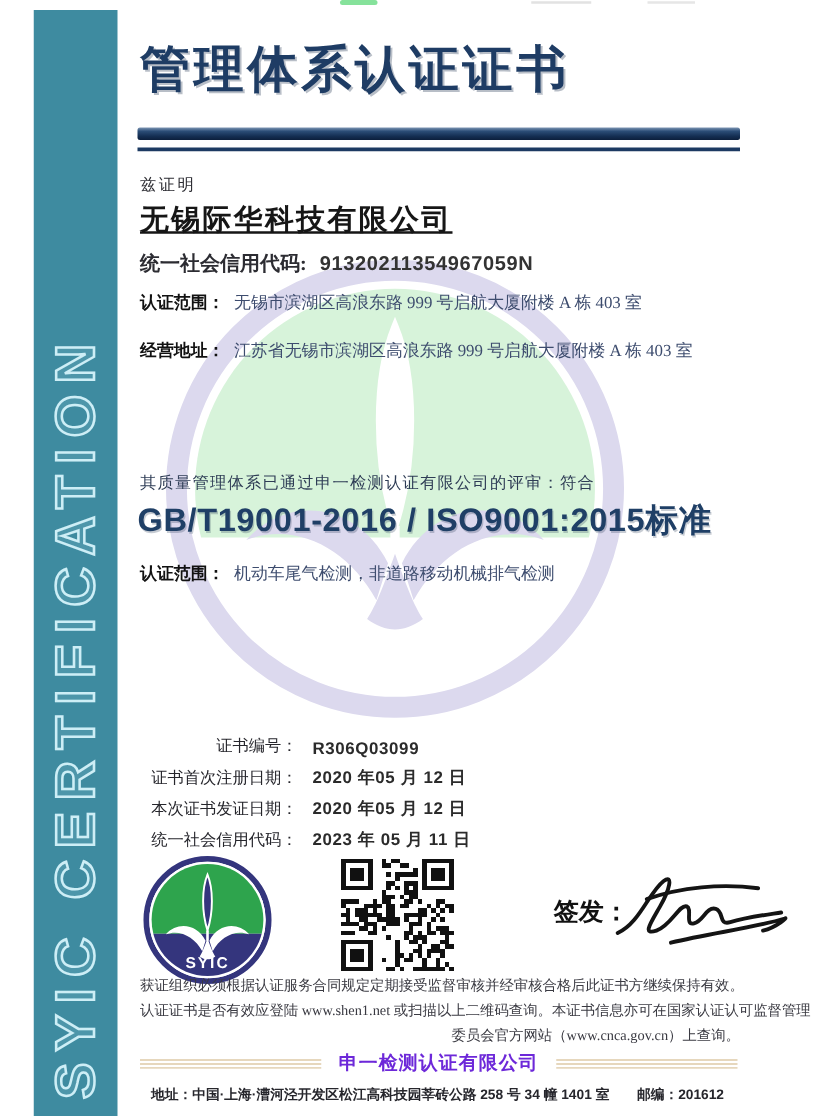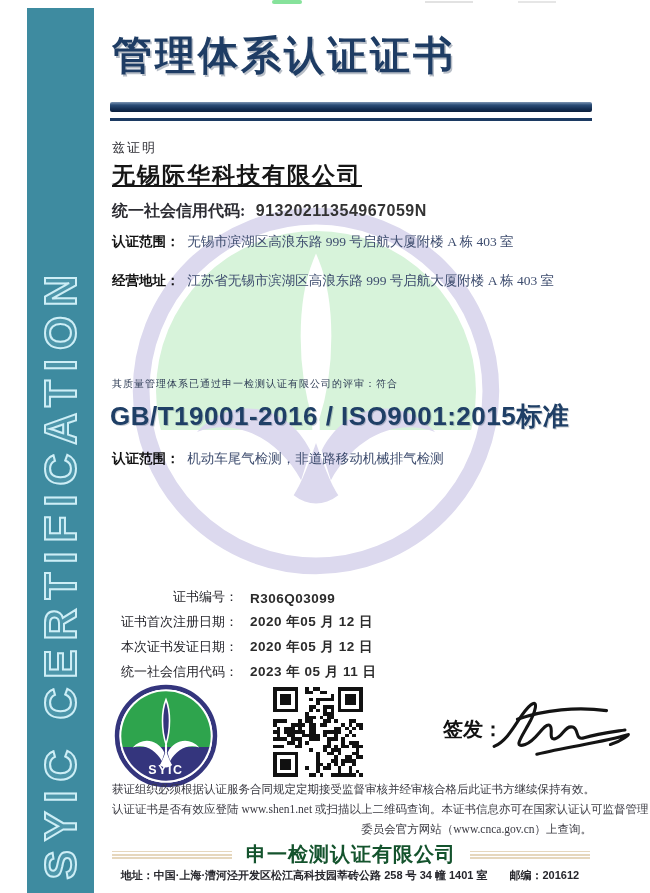--- a/index.html
+++ b/index.html
@@ -47,21 +47,21 @@
   .certify{position:absolute;left:112px;top:139px;font-family:"Liberation Serif",serif;font-size:13px;color:#2d2d33;letter-spacing:2px;}
   .company-name{position:absolute;left:112px;top:160px;font-size:23px;font-weight:bold;color:#161616;letter-spacing:2px;white-space:nowrap;text-decoration:underline;}
   .credit-line{position:absolute;left:112px;top:201px;font-size:16px;white-space:nowrap;}
   .credit-label{font-family:"Liberation Serif",serif;font-weight:bold;color:#2c2c32;}
   .credit-value{font-weight:bold;color:#333;margin-left:6px;letter-spacing:0.5px;}
   .addr{position:absolute;left:112px;font-size:13.5px;white-space:nowrap;}
   .addr-reg{top:233px;}
   .addr-op{top:272px;}
   .addr-label{font-weight:bold;color:#111;}
   .addr-value{font-family:"Liberation Serif",serif;color:var(--c-body_blue);margin-left:4px;}
-  .statement{position:absolute;left:112px;top:377px;font-family:Liberation Sans, sans-serif;font-size:10px;color:#2e3c55;letter-spacing:1px;white-space:nowrap;}
+  .statement{position:absolute;left:112px;top:377px;font-family:Liberation Sans, sans-serif;font-size:13px;color:#2e3c55;letter-spacing:1px;white-space:nowrap;}
   .standard{position:absolute;left:110px;top:399px;font-size:26px;font-weight:bold;color:var(--c-standard_navy);letter-spacing:0.5px;white-space:nowrap;text-shadow:1px 1px 0 rgba(30,50,80,0.25);}
   .scope{position:absolute;left:112px;top:450px;font-size:13.5px;white-space:nowrap;}
   .scope-label{font-weight:bold;color:#111;}
   .scope-value{font-family:"Liberation Serif",serif;color:var(--c-body_blue);margin-left:4px;}
 
   
   .cert-rows{position:absolute;left:112px;top:581px;}
   .cert-row{display:flex;height:25px;align-items:flex-end;}
   .cert-label{width:126px;text-align:right;font-family:"Liberation Serif",serif;font-size:13px;color:#26262c;}
   .cert-value{margin-left:12px;font-size:13.5px;font-weight:bold;color:#2b2b2b;letter-spacing:0.5px;}
@@ -72,21 +72,21 @@
   .qr{position:absolute;left:272px;top:687px;width:92px;height:90px;}
   .sign-label{position:absolute;left:443px;top:716px;font-size:20px;font-weight:bold;color:#111;}
   .signature{position:absolute;left:487px;top:698px;width:148px;height:62px;}
   .signature path{stroke:#141414;stroke-width:3.2;fill:none;stroke-linecap:round;}
 
   
   .notice{position:absolute;left:112px;top:779px;width:480px;font-family:"Liberation Serif",serif;font-size:11.5px;color:#3a3a42;text-align:right;}
   .notice div{height:20px;line-height:20px;white-space:nowrap;}
   .issuer-row{position:absolute;left:112px;top:841px;width:478px;display:flex;align-items:center;}
   .tan-line{flex:1;height:8px;background:repeating-linear-gradient(to bottom,var(--c-tan_line) 0 1.5px,transparent 1.5px 3.2px);}
-  .issuer-name{margin:0 14px;font-size:20px;font-weight:bold;color:#14532d;letter-spacing:1px;white-space:nowrap;}
+  .issuer-name{margin:0 14px;font-size:15px;font-weight:bold;color:#6d28d9;letter-spacing:1px;white-space:nowrap;}
   .footer-address{position:absolute;left:100px;top:868px;width:500px;text-align:center;font-size:11px;font-weight:bold;color:#26262c;white-space:nowrap;}
 </style>
 </head>
 <body>
 
 <div class="page">
 
   <div class="artifact artifact-green"></div>
   <div class="artifact artifact-gray1"></div>
   <div class="artifact artifact-gray2"></div>

